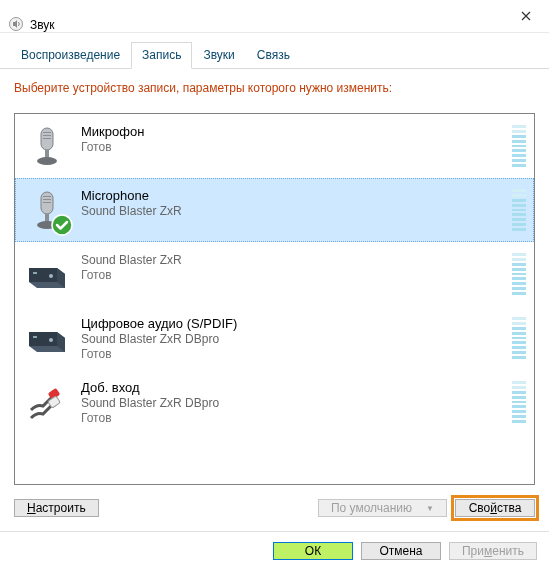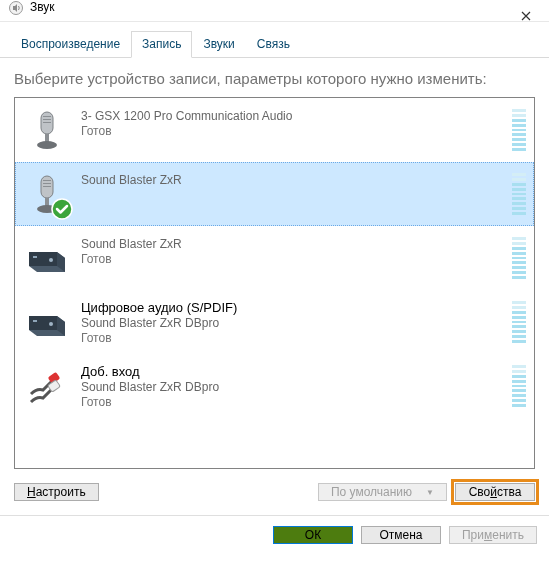--- a/index.html
+++ b/index.html
@@ -1,29 +1,29 @@
 <!DOCTYPE html>
 <html><head>
 <meta charset="utf-8">
 <style>
 * { box-sizing: border-box; margin: 0; padding: 0; font-family: "Segoe UI", Tahoma, sans-serif; }
 body { background: #fff; width: 549px; height: 583px; overflow: hidden; }
 
-.titlebar { height: 22px; display: flex; align-items: flex-start; padding: 0 0 0 8px; border-bottom: 1px solid #e8e8e8; }
+.titlebar { height: 33px; display: flex; align-items: flex-end; padding: 0 0 0 8px; border-bottom: 1px solid #e8e8e8; }
 .title-icon { width: 16px; height: 16px; margin-right: 6px; position: relative; }
 .title-icon svg { width: 16px; height: 16px; }
 .title-text { font-size: 12px; color: #000; flex: 1; }
 .close { width: 46px; height: 32px; display: flex; align-items: center; justify-content: center; font-size: 13px; color: #333; cursor: pointer; }
 
 .tabs { display: flex; padding: 8px 10px 0 10px; position: relative; border-bottom: 1px solid #d9d9d9; }
 .tab { padding: 5px 10px 6px 10px; font-size: 12px; color: #0c4a6e; border: 1px solid transparent; border-bottom: none; cursor: pointer; position: relative; top: 1px; }
 .tab.active { background: #fff; border-color: #d9d9d9; border-bottom: 1px solid #fff; z-index: 1; }
 
 .content { padding: 12px 14px 0 14px; }
-.prompt { font-size: 15px; color: #737373; margin-bottom: 10px; }
+.prompt { font-size: 12px; color: #c2410c; margin-bottom: 18px; }
 
 .device-box { border: 1px solid #828282; height: 372px; overflow: hidden; }
 .device-row { display: flex; align-items: flex-start; padding: 8px 6px 8px 8px; border-bottom: 0; cursor: pointer; }
 .device-row.selected { background: #cde8ff; outline: 1px dotted #6aa9e6; outline-offset: -1px; }
 .dev-icon { width: 48px; height: 48px; flex-shrink: 0; position: relative; }
 .dev-text { flex: 1; padding-left: 10px; padding-top: 2px; min-width: 0; }
 .dev-name { font-size: 13px; color: #000; }
 .dev-desc { font-size: 12px; color: #666; margin-top: 1px; white-space: nowrap; overflow: hidden; text-overflow: ellipsis; }
 .dev-status { font-size: 12px; color: #737373; margin-top: 1px; }
 .level { width: 14px; height: 42px; flex-shrink: 0; margin-top: 3px; margin-right: 2px; display: flex; flex-direction: column-reverse; gap: 2px; }
@@ -35,21 +35,21 @@
 .btn-row { display: flex; padding: 14px 14px 0 14px; gap: 8px; }
 .spacer { flex: 1; }
 .btn { min-width: 80px; height: 18px; padding: 0 12px; font-size: 12px; background: #e9e9e9; border: 1px solid #acacac; cursor: pointer; display: inline-flex; align-items: center; justify-content: center; }
 .btn.disabled { color: #a0a0a0; border-color: #c8c8c8; background: #efefef; }
 .dropdown-btn { display: inline-flex; align-items: center; gap: 14px; }
 .caret { font-size: 8px; }
 .highlight { outline: 3px solid #e88b1a; outline-offset: 1px; }
 
 .bottom-sep { border-top: 1px solid #dfdfdf; margin: 14px 0 0 0; }
 .dlg-buttons { display: flex; justify-content: flex-end; gap: 8px; padding: 10px 12px; }
-.btn.default { border: 1px solid #0078d7; background: #4d7c0f; }
+.btn.default { border: 1px solid #0078d7; background: #bef264; }
 
 u { text-decoration: underline; }
 </style>
 </head>
 <body>
 
 <div class="titlebar">
   <span class="title-icon">
     <svg viewBox="0 0 16 16">
         <circle cx="8" cy="8" r="6.5" fill="#f2f2f2" stroke="#999" stroke-width="1"></circle>
@@ -81,21 +81,21 @@
   <rect x="18" y="6" width="12" height="22" rx="6" fill="#bfc3c7"></rect>
   <rect x="18" y="6" width="12" height="22" rx="6" fill="none" stroke="#7d8185" stroke-width="1"></rect>
   <rect x="20" y="10" width="8" height="1" fill="#8b8f93"></rect>
             <rect x="20" y="13" width="8" height="1" fill="#8b8f93"></rect>
             <rect x="20" y="16" width="8" height="1" fill="#8b8f93"></rect>
   <rect x="22" y="28" width="4" height="8" fill="#8b8f93"></rect>
   <ellipse cx="24" cy="39" rx="10" ry="4" fill="#6d7175"></ellipse>
 </svg>
 </div>
         <div class="dev-text">
-          <div class="dev-desc">3- GSX 1200 Pro Communication Audio</div>
+          <div class="dev-name">Микрофон</div>
           <div class="dev-status">Готов</div>
         </div>
         <div class="level">
           <i></i>
           <i></i>
           <i></i>
           <i></i>
           <i></i>
           <i></i>
           <i></i>
@@ -114,20 +114,21 @@
   <rect x="22" y="28" width="4" height="8" fill="#8b8f93"></rect>
   <ellipse cx="24" cy="39" rx="10" ry="4" fill="#6d7175"></ellipse>
 </svg>
 <span class="check-badge">
 <svg viewBox="0 0 22 22" width="22" height="22">
   <circle cx="11" cy="11" r="10" fill="#3ba53b" stroke="#fff" stroke-width="1.5"></circle>
   <path d="M6 11 L9.5 14.5 L16 8" stroke="#fff" stroke-width="2.5" fill="none" stroke-linecap="round" stroke-linejoin="round"></path>
 </svg>
 </span></div>
         <div class="dev-text">
+          <div class="dev-name">Microphone</div>
           <div class="dev-desc">Sound Blaster ZxR</div>
         </div>
         <div class="level">
           <i></i>
           <i></i>
           <i></i>
           <i></i>
           <i></i>
           <i></i>
           <i></i>

